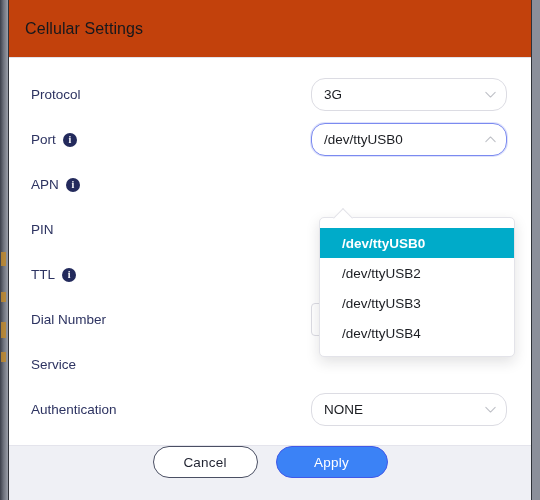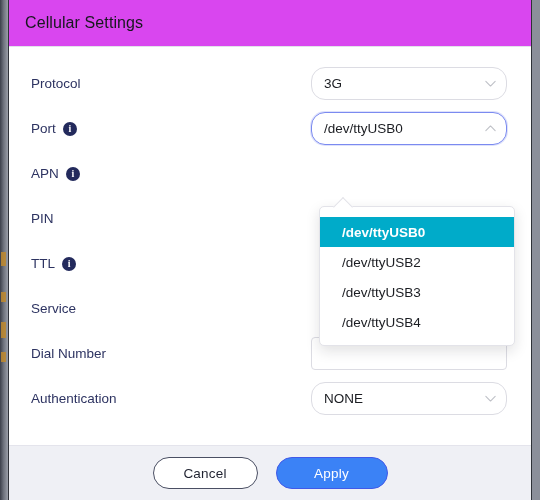--- a/index.html
+++ b/index.html
@@ -37,22 +37,22 @@
     background: #ffffff;
     border: 1px solid #2f3239;
     border-top: none;
     border-bottom: none;
     display: flex;
     flex-direction: column;
     overflow: hidden;
   }
 
   #titlebar {
-    height: 47px;
-    background: #d946ef;
+    height: 58px;
+    background: #c2410c;
     border-bottom: 1px solid #e2e2ea;
     display: flex;
     align-items: center;
     padding-left: 16px;
     flex: 0 0 auto;
   }
   #titlebar .title {
     font-size: 16px;
     color: #16181d;
     letter-spacing: .1px;
@@ -162,21 +162,21 @@
     color: #ffffff;
     font-weight: bold;
   }
 
   
   #footer {
     height: 55px;
     background: #eff0f5;
     border-top: 1px solid #e4e4ec;
     display: flex;
-    align-items: center;
+    align-items: flex-start;
     justify-content: center;
     gap: 18px;
     flex: 0 0 auto;
   }
   .btn {
     height: 32px;
     border-radius: 16px;
     font-size: 13.5px;
     display: inline-flex;
     align-items: center;
@@ -254,29 +254,29 @@
           </div>
         </div>
         <div class="form-row">
           <div class="row-label">
             <span>TTL</span>
             <span class="info-icon">i</span>
           </div>
         </div>
         <div class="form-row">
           <div class="row-label">
-            <span>Service</span>
-          </div>
-        </div>
-        <div class="form-row">
-          <div class="row-label">
             <span>Dial Number</span>
           </div>
           <div class="control">
             <span class="val"></span>
+          </div>
+        </div>
+        <div class="form-row">
+          <div class="row-label">
+            <span>Service</span>
           </div>
         </div>
         <div class="form-row">
           <div class="row-label">
             <span>Authentication</span>
           </div>
           <div class="control select">
             <span class="val">NONE</span>
             <span class="chev">
               <svg viewBox="0 0 13 11" width="11" height="11" fill="none" stroke="#8a8d99" stroke-width="1.3" stroke-linecap="round" stroke-linejoin="round">

